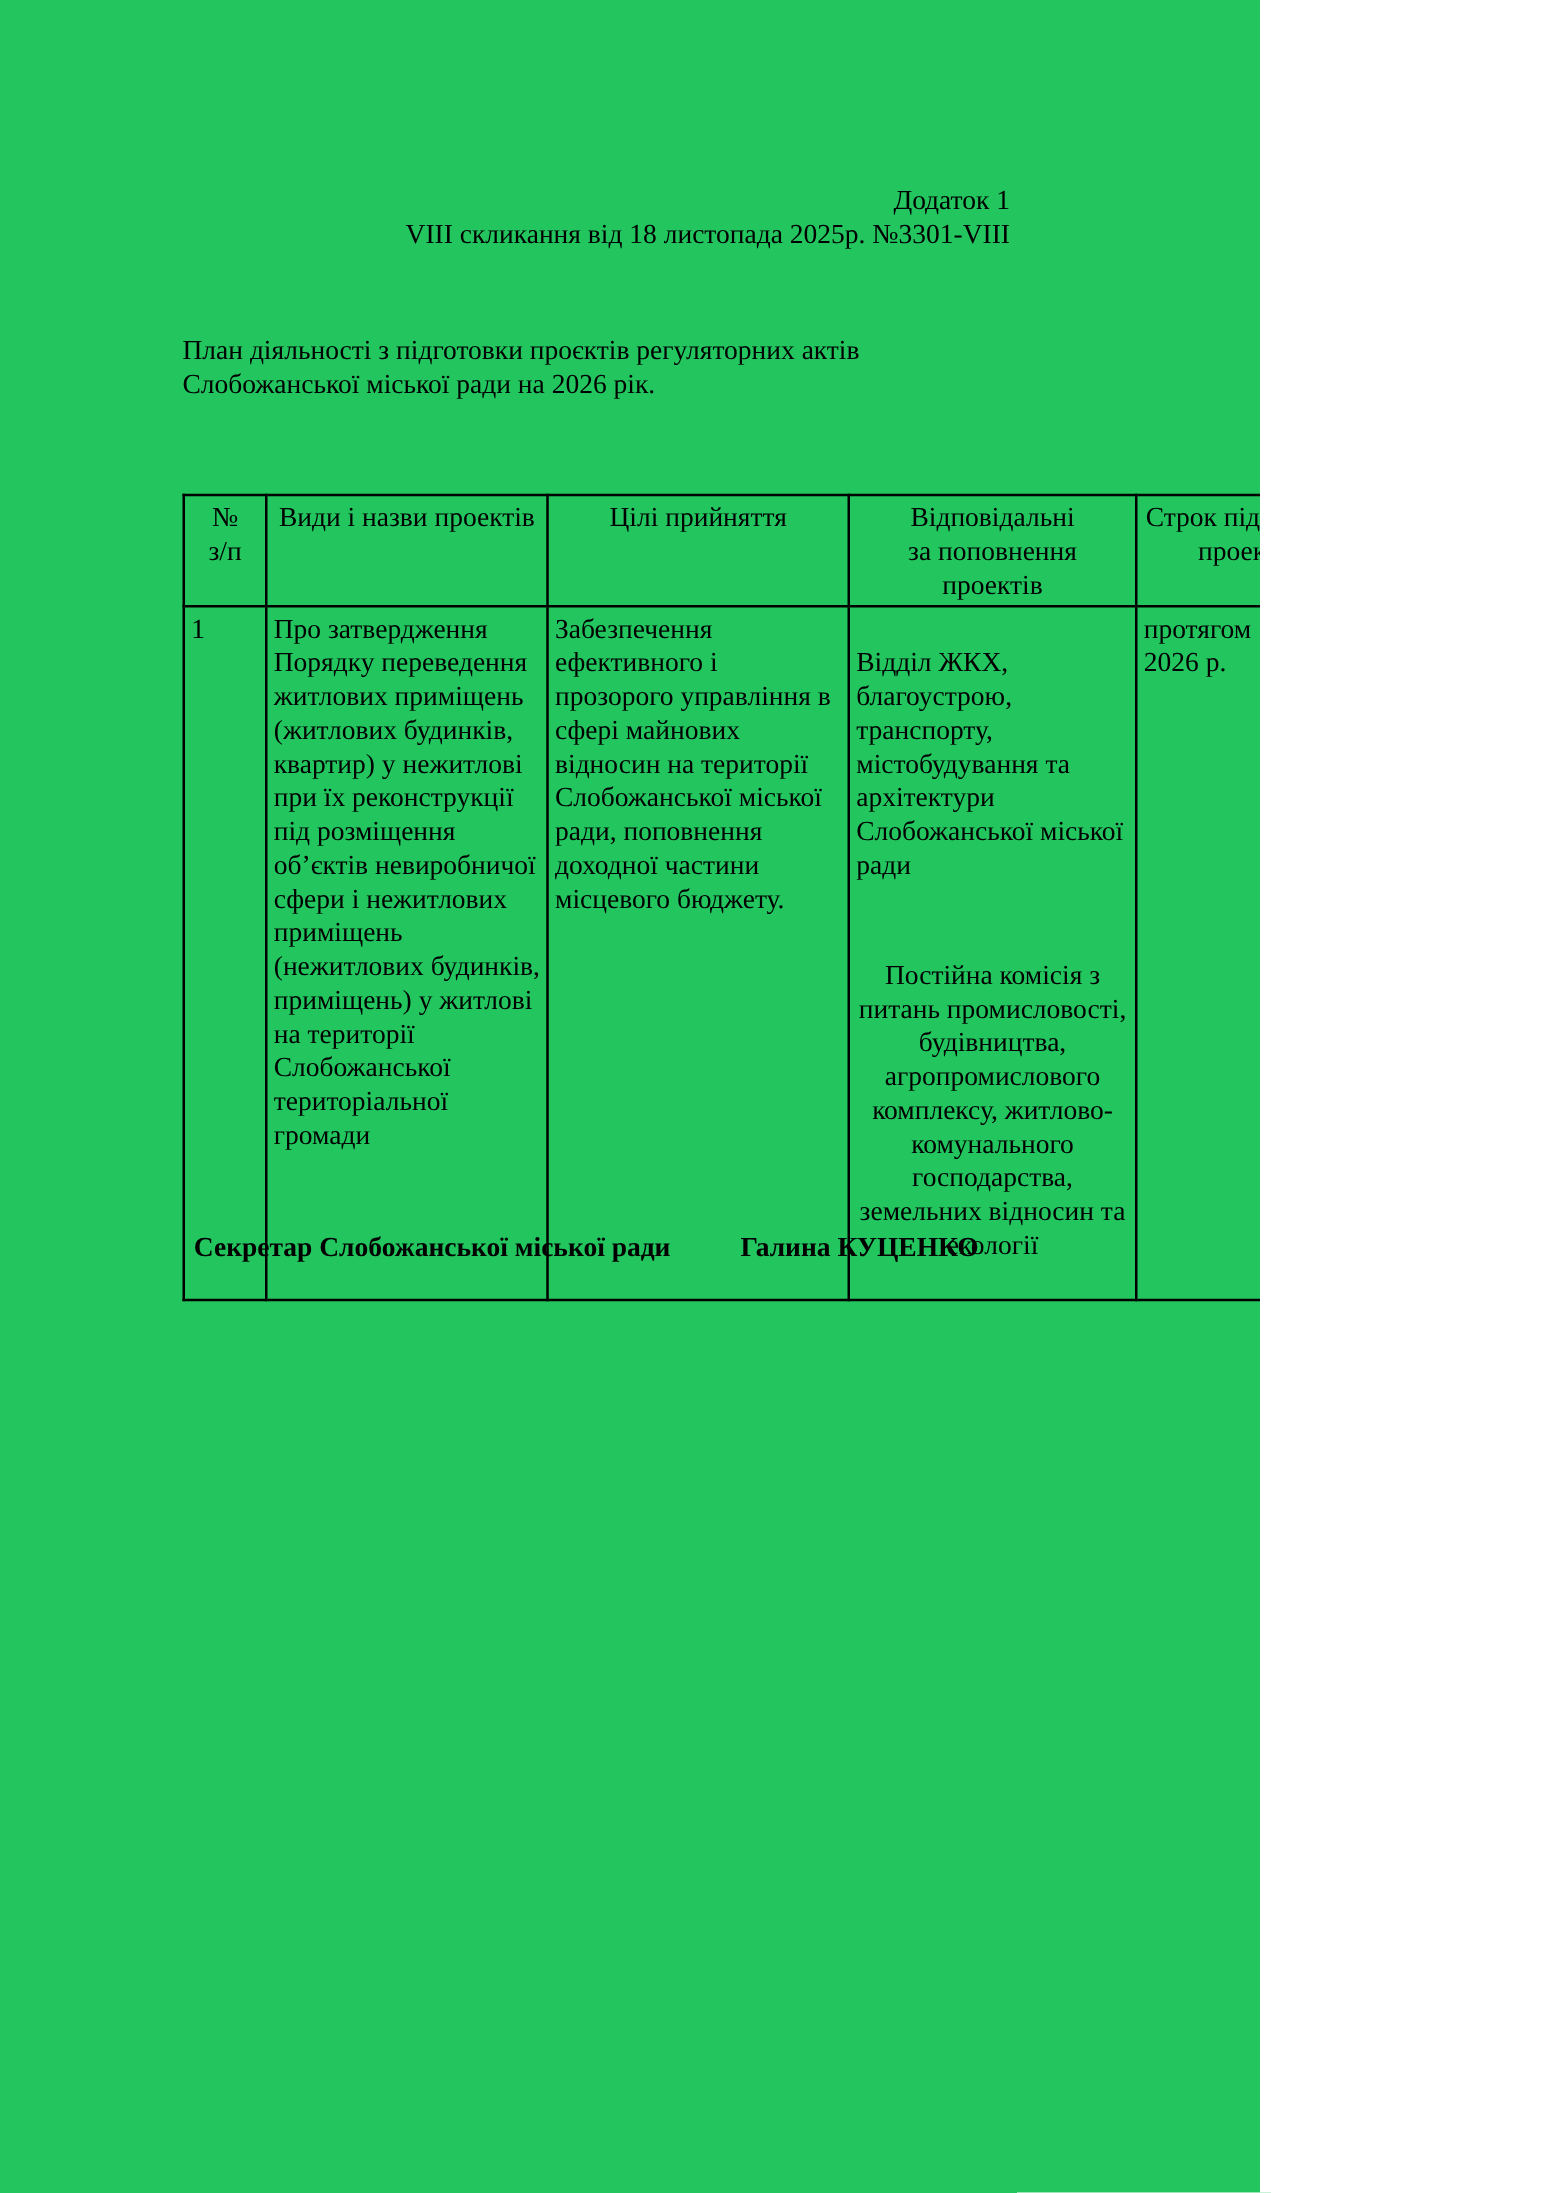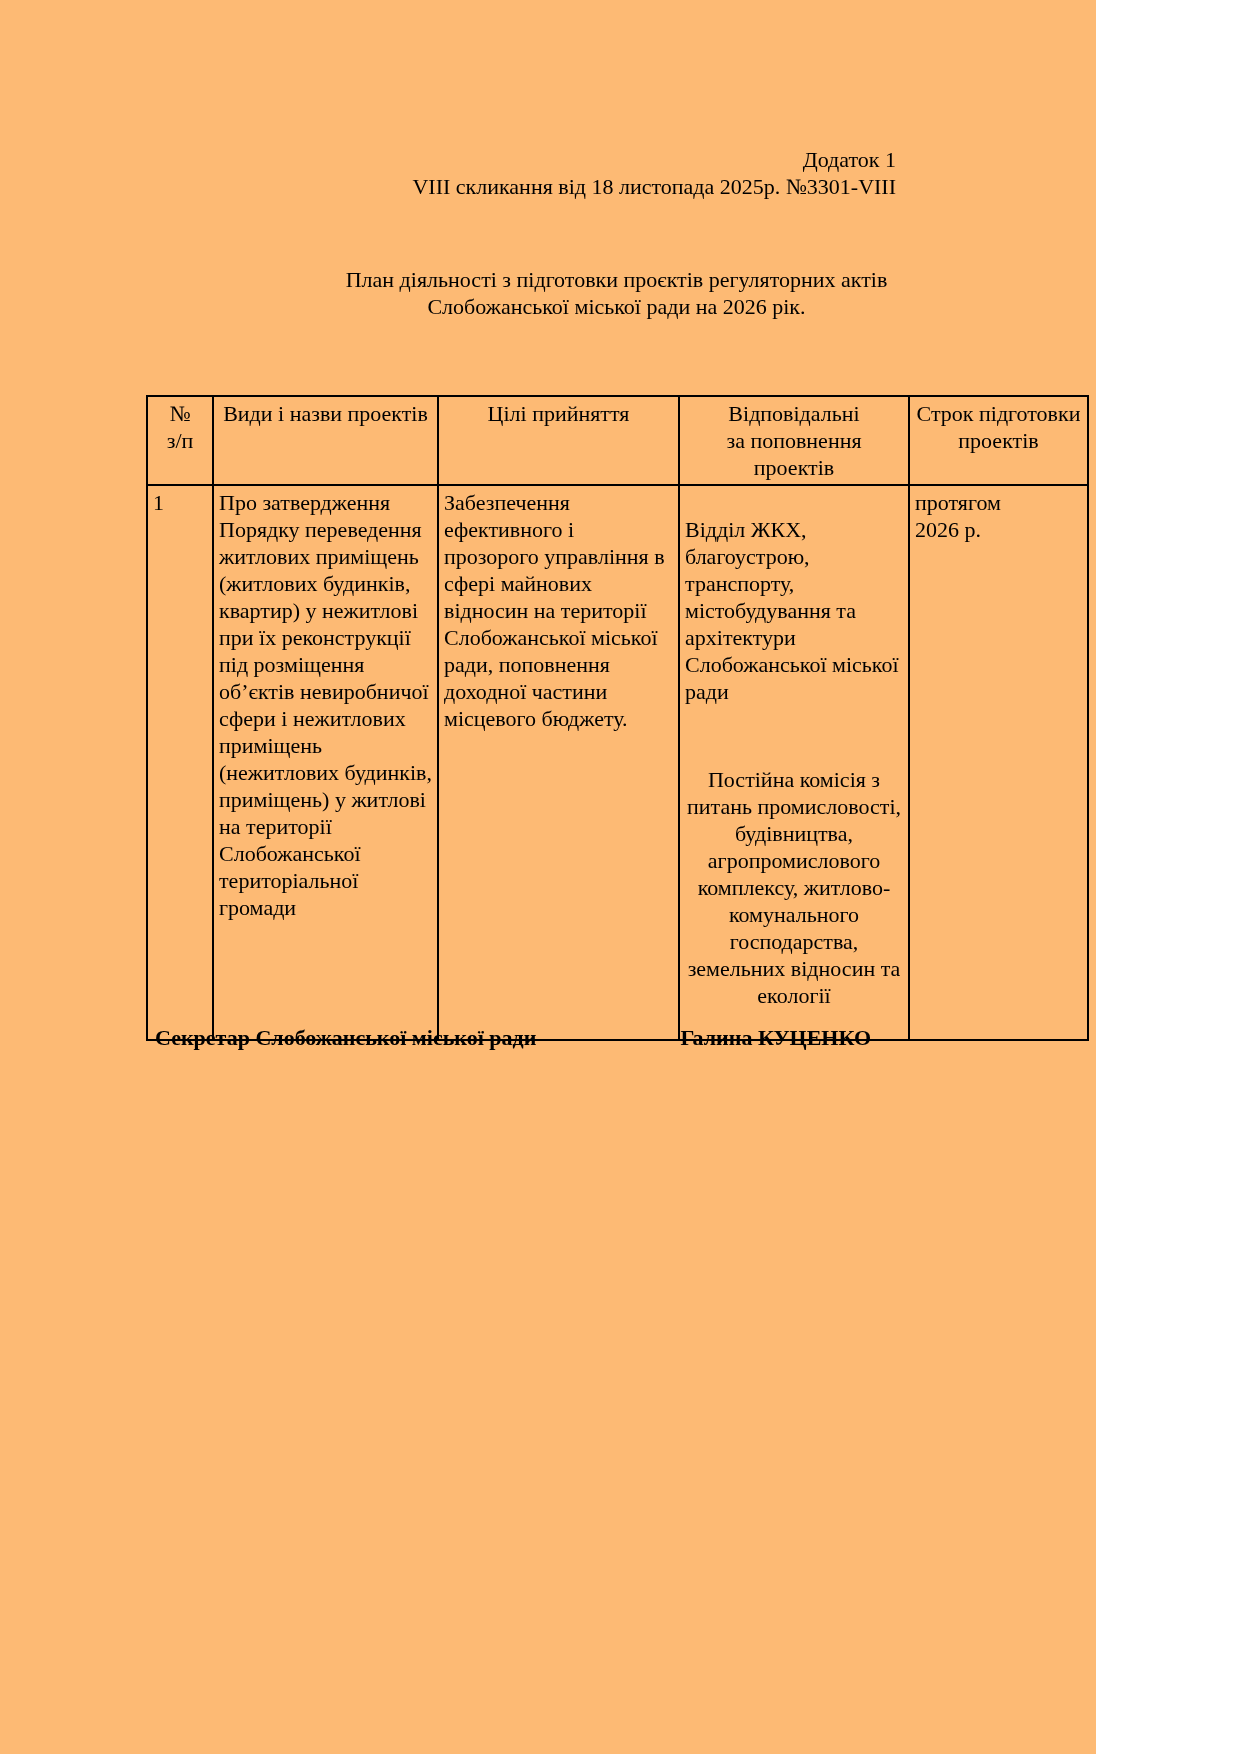--- a/index.html
+++ b/index.html
@@ -1,40 +1,40 @@
 <!DOCTYPE html>
 <html><head>
 <meta charset="utf-8">
 <style>
   * { box-sizing: border-box; }
   html, body { margin: 0; padding: 0; background: #ffffff; }
   .page {
     position: relative;
-    width: 1096px;
+    width: 1008px;
     height: 1754px;
-    background: #fdba74;
+    background: #22c55e;
     color: #000000;
     font-family: "Liberation Serif", "DejaVu Serif", serif;
     font-size: 22px;
     line-height: 27px;
     overflow: hidden;
   }
   .appendix {
     position: absolute;
     top: 146px;
     right: 200px;
     text-align: right;
     white-space: nowrap;
   }
   .doc-title {
     position: absolute;
     top: 266px;
     left: 146px;
     width: 941px;
-    text-align: center;
+    text-align: left;
   }
   table.plan-table {
     position: absolute;
     top: 395px;
     left: 146px;
     width: 941px;
     border-collapse: collapse;
     table-layout: fixed;
   }
   .plan-table th, .plan-table td {
@@ -45,21 +45,21 @@
     white-space: pre-line;
     overflow: hidden;
   }
   .plan-table thead tr { height: 88px; }
   .plan-table tbody tr { height: 480px; }
   .plan-table thead th { text-align: center; }
   .plan-table td p { margin: 0; }
   .plan-table td p.second-para { margin-top: 34px; text-align: center; }
   .signature {
     position: absolute;
-    top: 1024px;
+    top: 984px;
     left: 155px;
     right: 225px;
     display: flex;
     justify-content: space-between;
     font-weight: bold;
     white-space: nowrap;
     gap: 20px;
   }
 </style>
 </head>

